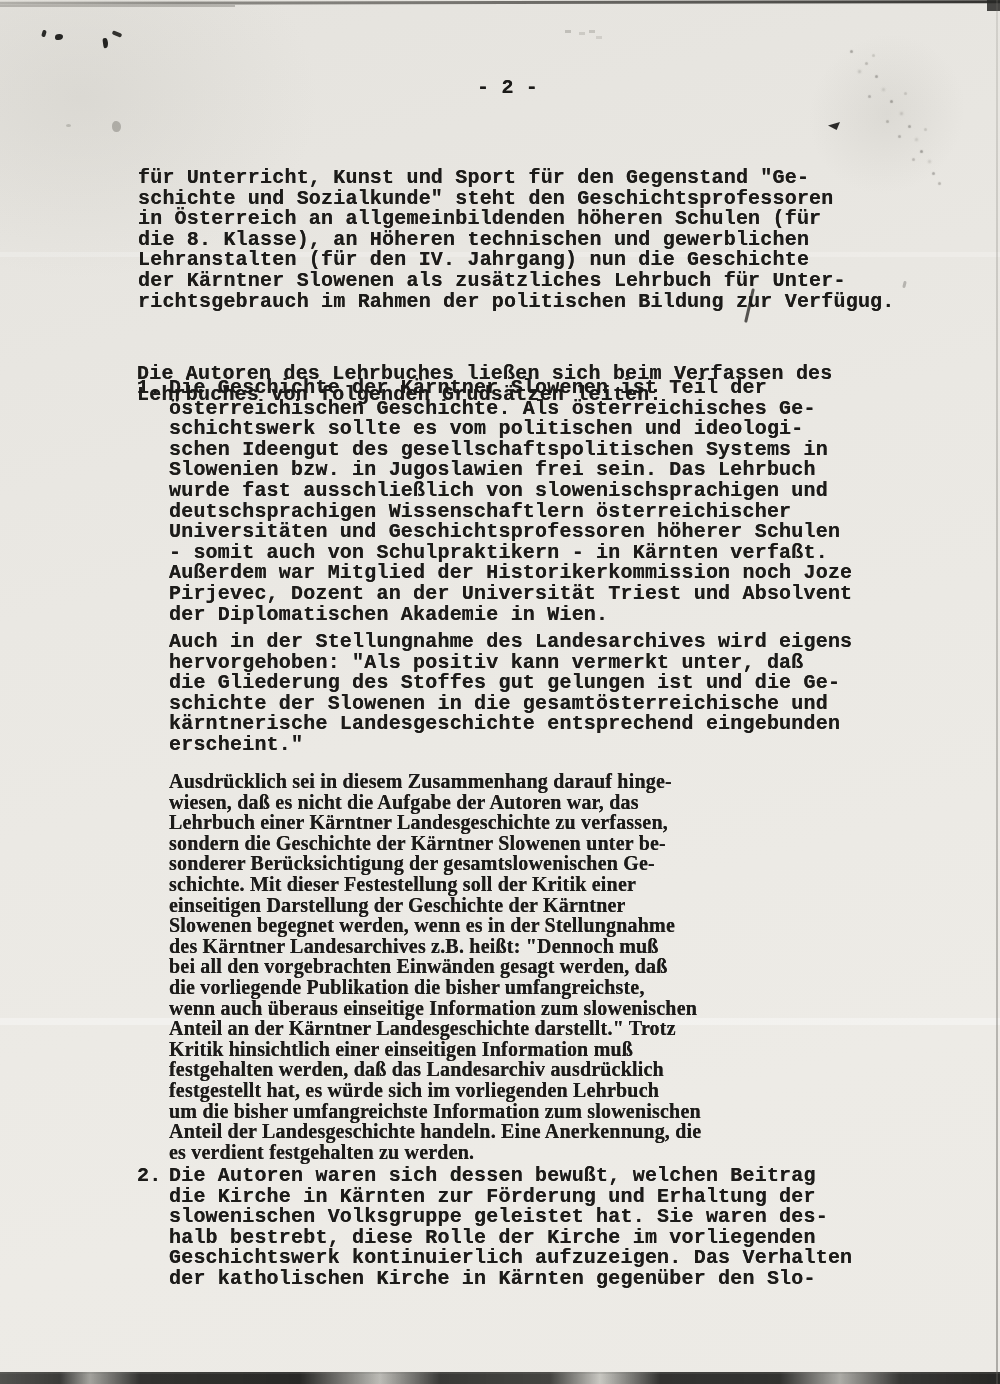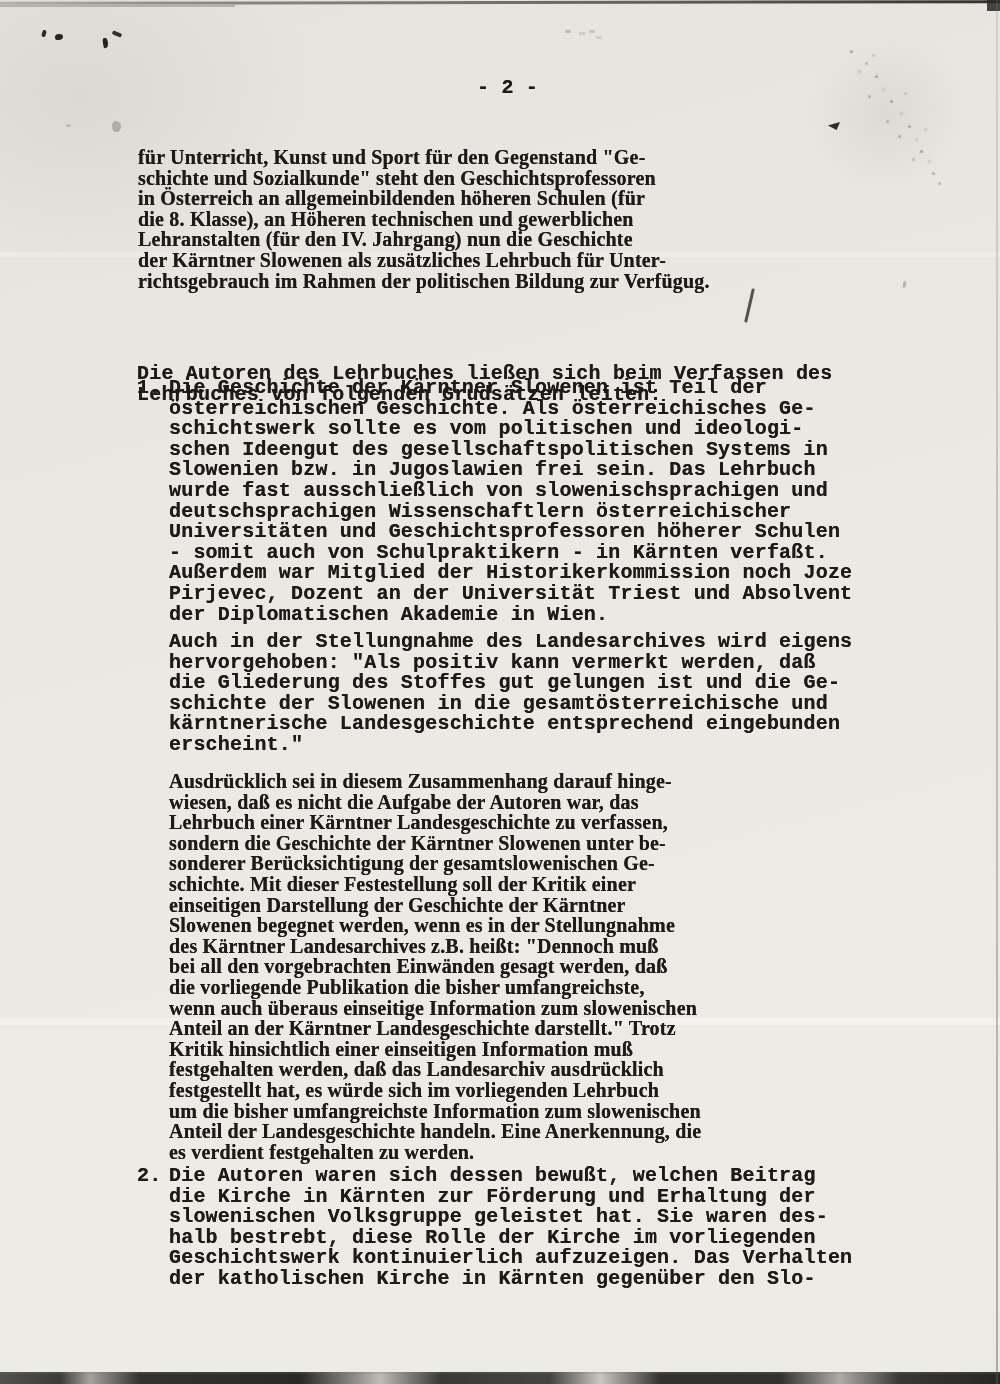--- a/index.html
+++ b/index.html
@@ -171,21 +171,21 @@
   <div class="ink-mark-d"></div>
   <div class="faint-dot-mark"></div>
   <div class="faint-glyph-mark"></div>
   <div class="faint-dash-group"></div>
   <div class="arrowhead-mark"></div>
   <div class="pen-mark"></div>
   <div class="faint-tick-mark"></div>
 
   <div class="tw" style="left:477px; top:78px;">- 2 -</div>
 
-  <div class="tw" style="left:138px; top:147px;font-family:Liberation Serif, serif;">für Unterricht, Kunst und Sport für den Gegenstand "Ge-
+  <div class="tw" style="left:138px; top:168px;">für Unterricht, Kunst und Sport für den Gegenstand "Ge-
 schichte und Sozialkunde" steht den Geschichtsprofessoren
 in Österreich an allgemeinbildenden höheren Schulen (für
 die 8. Klasse), an Höheren technischen und gewerblichen
 Lehranstalten (für den IV. Jahrgang) nun die Geschichte
 der Kärntner Slowenen als zusätzliches Lehrbuch für Unter-
 richtsgebrauch im Rahmen der politischen Bildung zur Verfügug.</div>
 
   <div class="tw" style="left:137px; top:332px;margin-top:32px;">Die Autoren des Lehrbuches ließen sich beim Verfassen des
 Lehrbuches von folgenden Grudsätzen leiten:</div>
 
@@ -199,21 +199,21 @@
 wurde fast ausschließlich von slowenischsprachigen und
 deutschsprachigen Wissenschaftlern österreichischer
 Universitäten und Geschichtsprofessoren höherer Schulen
 - somit auch von Schulpraktikern - in Kärnten verfaßt.
 Außerdem war Mitglied der Historikerkommission noch Joze
 Pirjevec, Dozent an der Universität Triest und Absolvent
 der Diplomatischen Akademie in Wien.</div>
   </div>
 
   <div class="tw" style="left:169px; top:632px;">Auch in der Stellungnahme des Landesarchives wird eigens
-hervorgehoben: "Als positiv kann vermerkt werden, daß
+hervorgehoben: "Als positiv kann vermerkt unter, daß
 die Gliederung des Stoffes gut gelungen ist und die Ge-
 schichte der Slowenen in die gesamtösterreichische und
 kärntnerische Landesgeschichte entsprechend eingebunden
 erscheint."</div>
 
   <div class="tw" style="left:169px; top:771px;font-family:Liberation Serif, serif;">Ausdrücklich sei in diesem Zusammenhang darauf hinge-
 wiesen, daß es nicht die Aufgabe der Autoren war, das
 Lehrbuch einer Kärntner Landesgeschichte zu verfassen,
 sondern die Geschichte der Kärntner Slowenen unter be-
 sonderer Berücksichtigung der gesamtslowenischen Ge-

